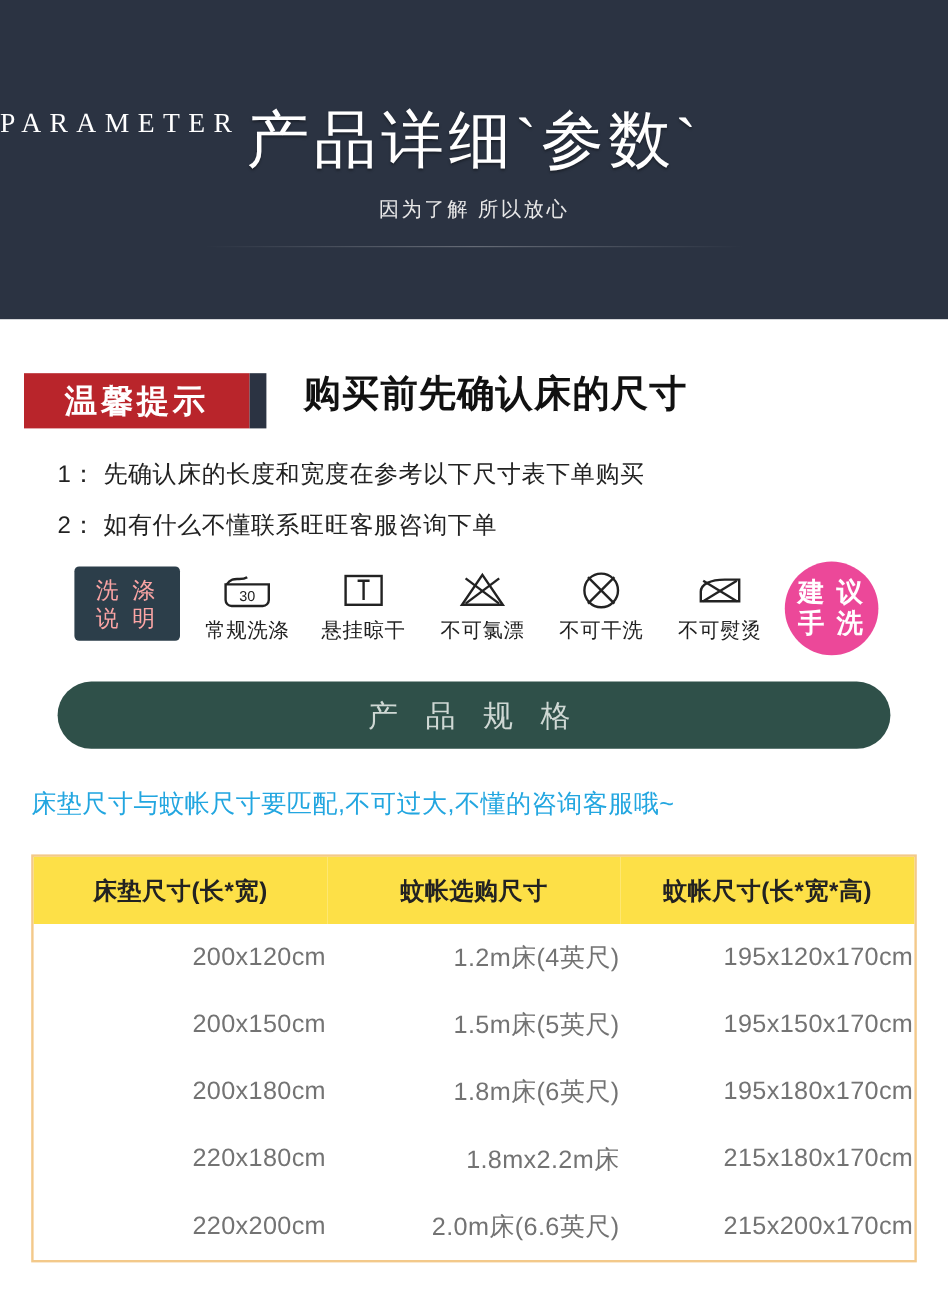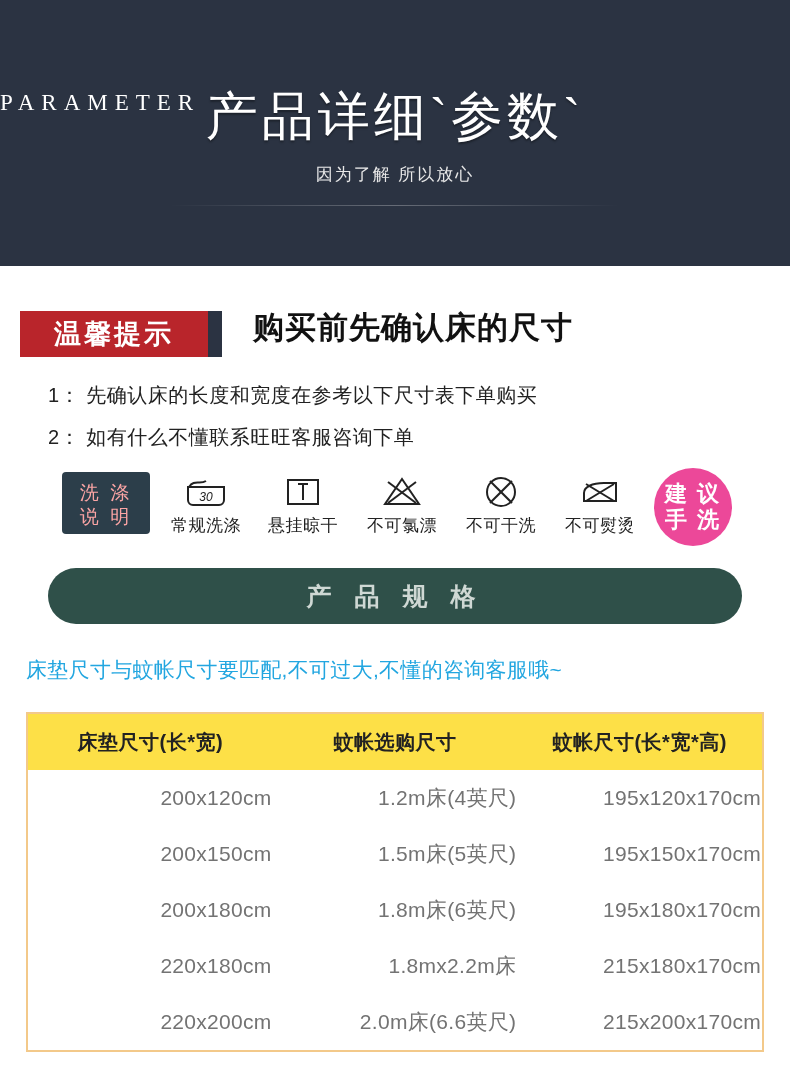--- a/index.html
+++ b/index.html
@@ -151,21 +151,20 @@
     position: absolute;
     top: 2px;
     width: 100px;
     text-align: center;
   }
   .care-item .glyph {
     height: 36px;
     display: flex;
     align-items: center;
     justify-content: center;
-    font-style: italic;
   }
   .care-item .cap {
     margin-top: 4px;
     font-size: 17px;
     color: #222222;
     letter-spacing: .5px;
   }
   .care-item.i1 { left: 156px; }
   .care-item.i2 { left: 253px; }
   .care-item.i3 { left: 352px; }
@@ -195,21 +194,21 @@
   .spec-banner {
     position: absolute;
     top: 568px;
     left: 48px;
     width: 694px;
     height: 56px;
     background: #2f5049;
     border-radius: 28px;
     color: #cfd8d4;
     font-size: 25px;
-    font-weight: bold;
+    font-weight: normal;
     letter-spacing: 8px;
     display: flex;
     align-items: center;
     justify-content: center;
   }
 
   
   .blue-note {
     position: absolute;
     top: 656px;

